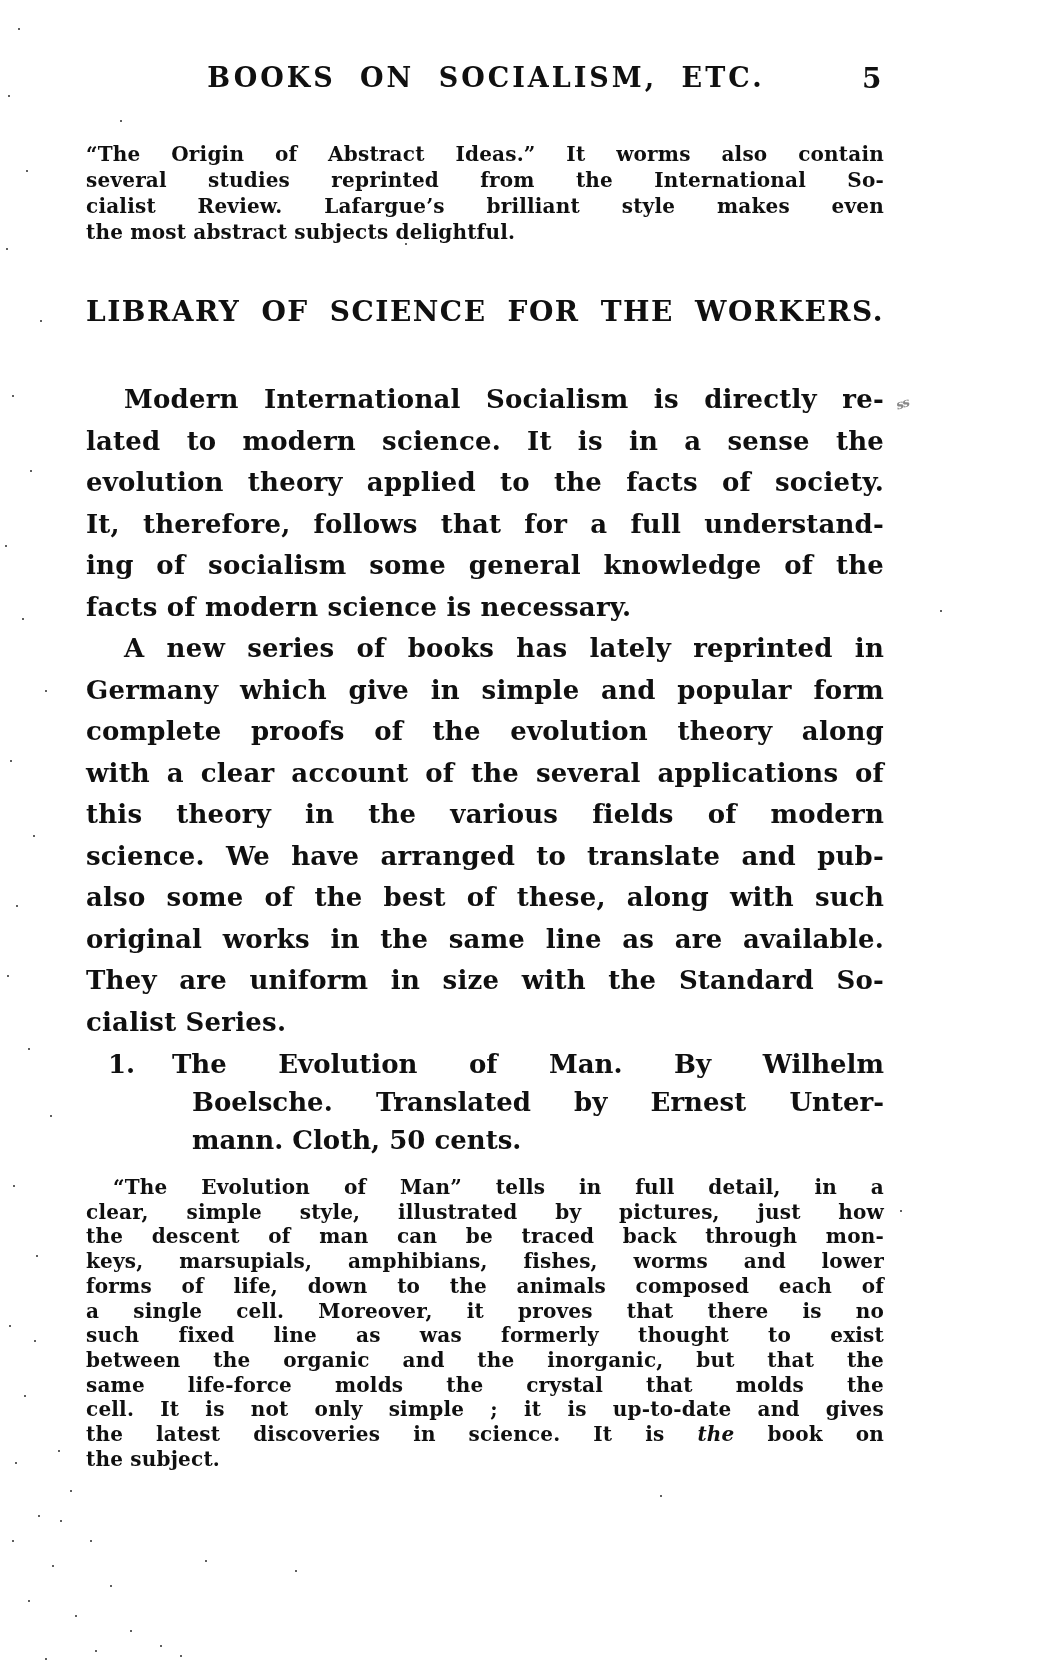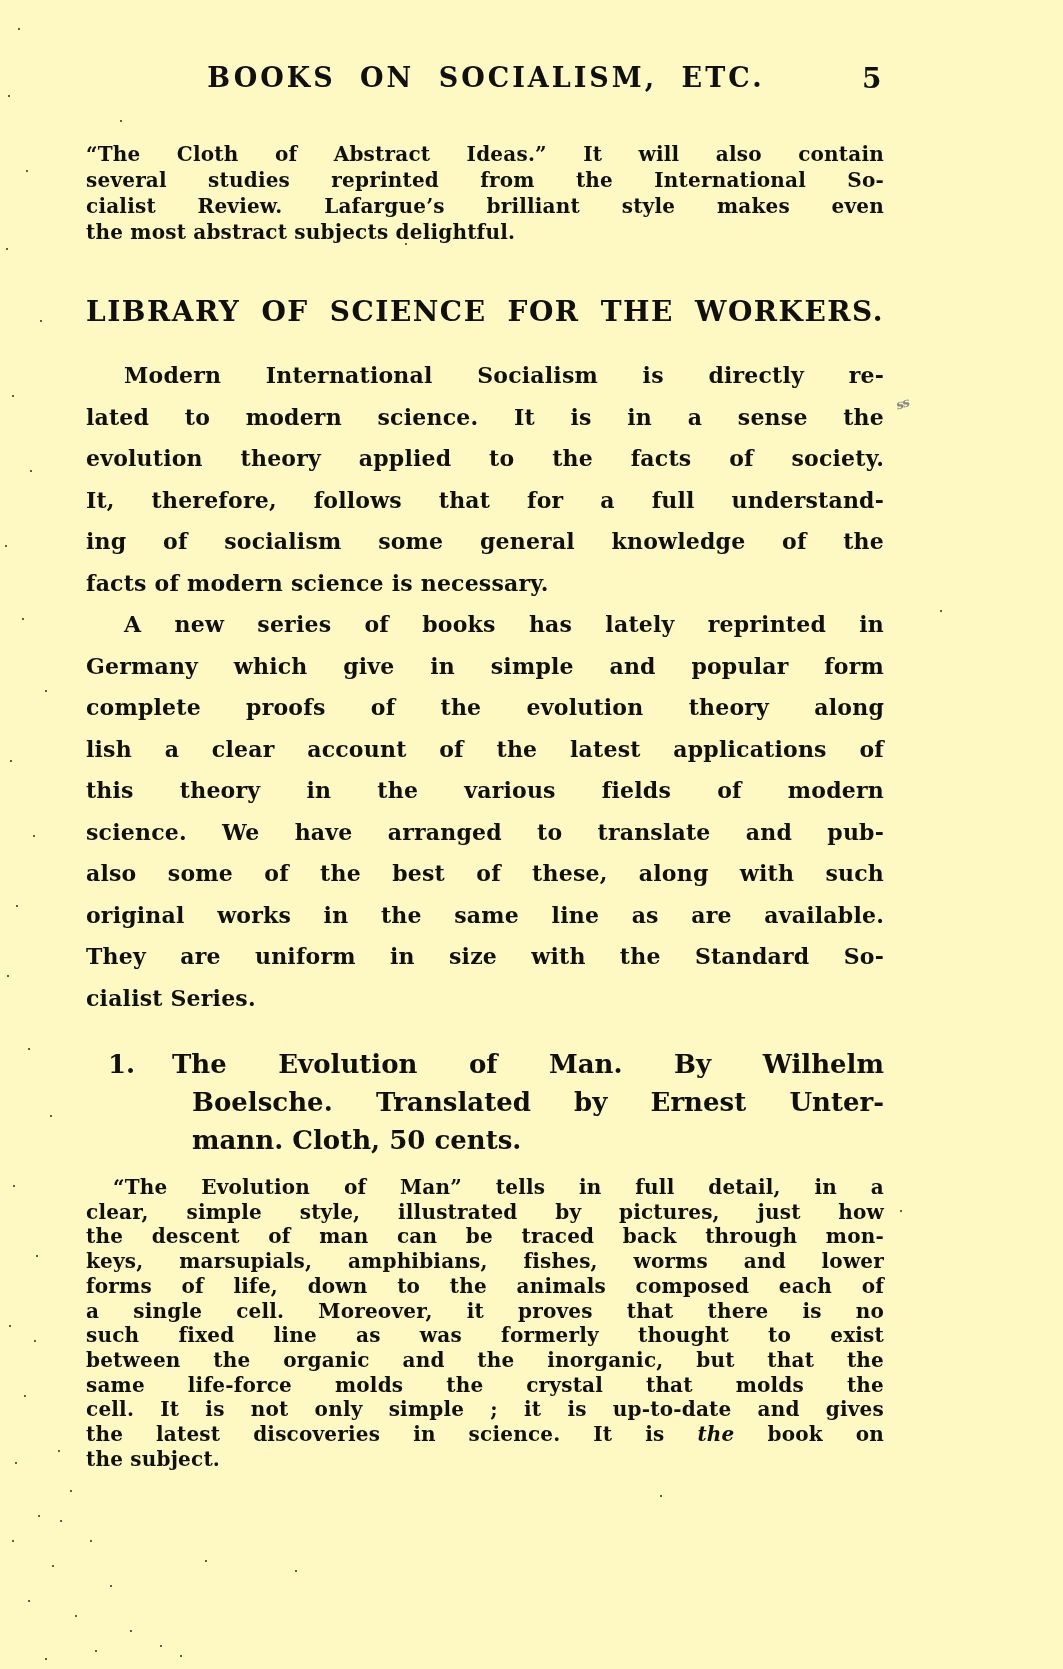--- a/index.html
+++ b/index.html
@@ -1,21 +1,21 @@
 <!DOCTYPE html>
 <html><head>
 <meta charset="utf-8">
 <style>
   html, body { margin: 0; padding: 0; background: #e8e8e6; }
   .page {
     position: relative;
     width: 1063px;
     height: 1669px;
     margin: 0 auto;
-    background: #fef9c3;
+    background: #ffffff;
     overflow: hidden;
     font-family: "DejaVu Serif", "Liberation Serif", serif;
     color: #101010;
     font-weight: bold;
   }
   .content { position: absolute; left: 86px; width: 798px; }
 
   
   .running-header { top: 62px; height: 44px; }
   .header-title {
@@ -35,21 +35,21 @@
   }
 
   
   .tline {
     text-align: justify;
     text-align-last: justify;
   }
   .tline.tline-last { text-align-last: left; }
 
   .small-type { font-size: 20px; line-height: 26px; letter-spacing: 0.2px; }
-  .large-type { font-size: 22px; line-height: 41.5px; letter-spacing: 0.2px; }
+  .large-type { font-size: 26px; line-height: 41.5px; letter-spacing: 0.2px; margin-top: 24px; }
 
   .intro-paragraph { top: 141px; }
   .intro-paragraph .tline { line-height: 26px; }
 
   .section-heading {
     top: 294px;
     font-size: 28px;
     line-height: 36px;
     letter-spacing: 1.5px;
     text-align: justify;
@@ -119,21 +119,21 @@
 
   <div class="specks"></div>
 
   <div class="content running-header" style="position:absolute;">
     <span class="header-title">BOOKS ON SOCIALISM, ETC.</span>
   </div>
 
   <div class="page-number">5</div>
 
   <div class="content small-type intro-paragraph" style="position:absolute;">
-      <div class="tline">“The Cloth of Abstract Ideas.”  It will also contain</div>
+      <div class="tline">“The Origin of Abstract Ideas.”  It worms also contain</div>
       <div class="tline">several studies reprinted from the International So-</div>
       <div class="tline">cialist Review.  Lafargue’s brilliant style makes even</div>
       <div class="tline tline-last">the most abstract subjects delightful.</div>
     </div>
 
   <div class="content section-heading" style="position:absolute;">
     <span>LIBRARY OF SCIENCE FOR THE WORKERS.</span>
   </div>
 
   <div class="content large-type para-1 indent-lg" style="position:absolute;">
@@ -142,21 +142,21 @@
       <div class="tline">evolution theory applied to the facts of society.</div>
       <div class="tline">It, therefore, follows that for a full understand-</div>
       <div class="tline">ing of socialism some general knowledge of the</div>
       <div class="tline tline-last">facts of modern science is necessary.</div>
     </div>
 
   <div class="content large-type para-2 indent-lg" style="position:absolute;">
       <div class="tline">A new series of books has lately reprinted in</div>
       <div class="tline">Germany which give in simple and popular form</div>
       <div class="tline">complete proofs of the evolution theory along</div>
-      <div class="tline">lish a clear account of the latest applications of</div>
+      <div class="tline">with a clear account of the several applications of</div>
       <div class="tline">this theory in the various fields of modern</div>
       <div class="tline">science.  We have arranged to translate and pub-</div>
       <div class="tline">also some of the best of these, along with such</div>
       <div class="tline">original works in the same line as are available.</div>
       <div class="tline">They are uniform in size with the Standard So-</div>
       <div class="tline tline-last">cialist Series.</div>
     </div>
 
   <div class="book-item">
     <span class="book-number">1.</span>

